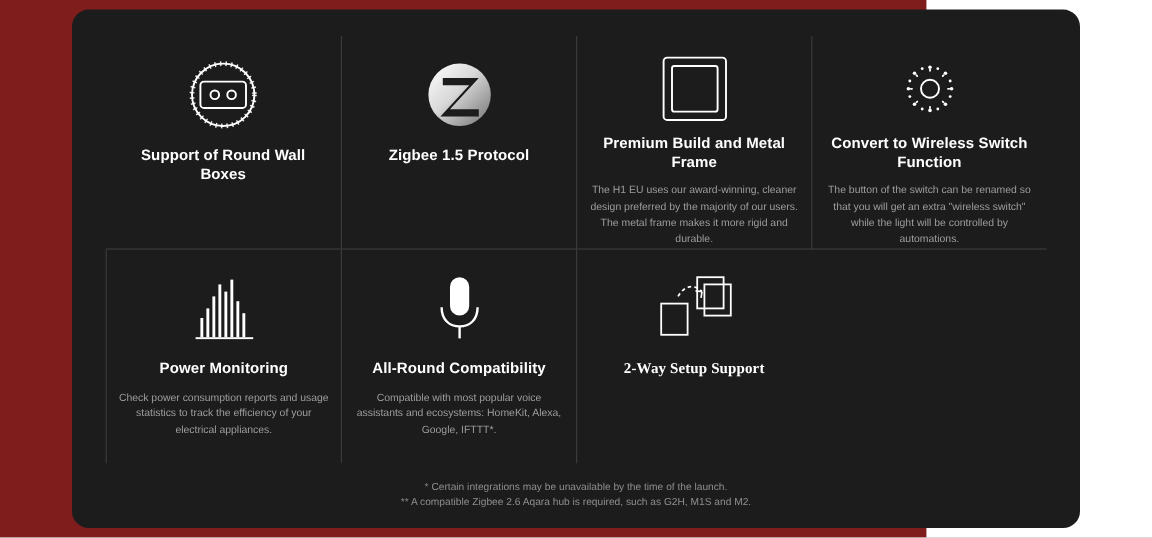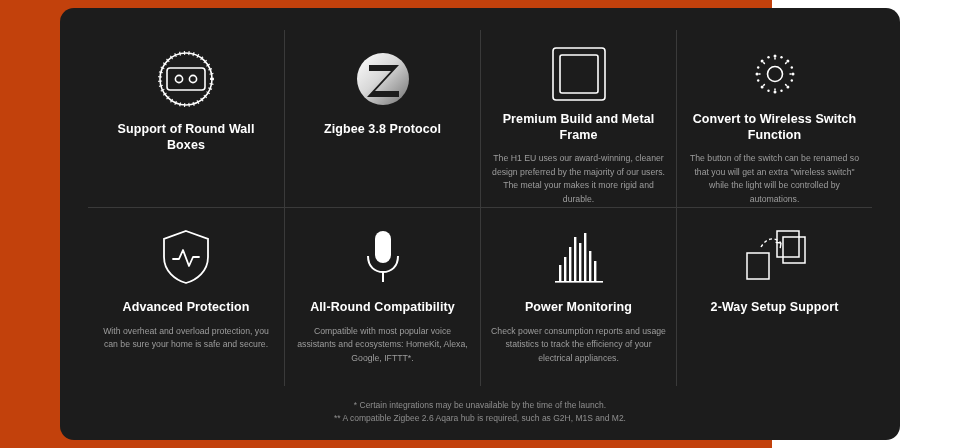--- a/index.html
+++ b/index.html
@@ -9,21 +9,21 @@
     width: 960px;
     height: 448px;
     overflow: hidden;
     font-family: "Liberation Sans", sans-serif;
   }
 
   .page {
     width: 772px;
     height: 448px;
     position: relative;
-    background: #c2410c;
+    background: #7f1d1d;
     box-sizing: border-box;
     padding: 8px 60px;
   }
 
   .panel {
     position: relative;
     width: 840px;
     height: 432px;
     background: #1c1c1c;
     border-radius: 14px;
@@ -67,20 +67,21 @@
     font-size: 12.5px;
     font-weight: bold;
     color: #ffffff;
     line-height: 1.25;
     margin-top: 6px;
     letter-spacing: 0.1px;
   }
 
   .cell-title.two-line {
     line-height: 1.25;
+    font-family: Liberation Serif, serif;
   }
 
   .cell-desc {
     font-size: 8.7px;
     color: #9d9d9d;
     line-height: 1.55;
     margin-top: 9px;
     max-width: 176px;
   }
 
@@ -125,32 +126,32 @@
               <linearGradient id="zg" x1="0" y1="0" x2="1" y2="1">
                 <stop offset="0%" stop-color="#ffffff"></stop>
                 <stop offset="45%" stop-color="#d8d8d8"></stop>
                 <stop offset="100%" stop-color="#707070"></stop>
               </linearGradient>
             </defs>
             <circle cx="38" cy="32" r="26" fill="url(#zg)"></circle>
             <path d="M24 18 H54 L30 44 H54 V50 H22 L46 24 H24 Z" fill="#1c1c1c"></path>
           </svg>
         </div>
-        <div class="cell-title">Zigbee 3.8 Protocol</div>
+        <div class="cell-title">Zigbee 1.5 Protocol</div>
       </div>
 
       <div class="cell bb bl">
         <div class="icon-wrap">
           <svg width="76" height="64" viewBox="0 0 76 64">
             <rect x="12" y="6" width="52" height="52" rx="3" fill="none" stroke="#ffffff" stroke-width="1.6"></rect>
             <rect x="19" y="13" width="38" height="38" rx="2" fill="none" stroke="#ffffff" stroke-width="1.6"></rect>
           </svg>
         </div>
         <div class="cell-title">Premium Build and Metal Frame</div>
-        <div class="cell-desc">The H1 EU uses our award-winning, cleaner design preferred by the majority of our users. The metal your makes it more rigid and durable.</div>
+        <div class="cell-desc">The H1 EU uses our award-winning, cleaner design preferred by the majority of our users. The metal frame makes it more rigid and durable.</div>
       </div>
 
       <div class="cell bb bl">
         <div class="icon-wrap">
           <svg width="76" height="64" viewBox="0 0 76 64">
             <circle cx="38" cy="32" r="7.5" fill="none" stroke="#ffffff" stroke-width="1.6"></circle>
             <g stroke="#ffffff" stroke-width="1.5" stroke-linecap="round" fill="none">
               <path d="M38 17 v-1"></path>
                 <path d="M48.6 21.4 l0.7 -0.7"></path>
               <path d="M53 32 h1"></path>
@@ -177,42 +178,20 @@
                 <circle cx="21.2" cy="38.5" r="1.2"></circle>
               <circle cx="21.2" cy="25.5" r="1.2"></circle>
                 <circle cx="31.5" cy="15.2" r="1.2"></circle>
             </g>
           </svg>
         </div>
         <div class="cell-title">Convert to Wireless Switch Function</div>
         <div class="cell-desc">The button of the switch can be renamed so that you will get an extra "wireless switch" while the light will be controlled by automations.</div>
       </div>
 
-      <div class="cell">
-        <div class="icon-wrap">
-          <svg width="76" height="64" viewBox="0 0 76 64">
-            <path d="M38 6 L60 14 V32 C60 46 49 55 38 58 C27 55 16 46 16 32 V14 Z" fill="none" stroke="#ffffff" stroke-width="1.8"></path>
-            <path d="M25 34 L31 34 L35 25 L41 41 L45 32 L51 32" fill="none" stroke="#ffffff" stroke-width="1.8" stroke-linejoin="round" stroke-linecap="round"></path>
-          </svg>
-        </div>
-        <div class="cell-title">Advanced Protection</div>
-        <div class="cell-desc">With overheat and overload protection, you can be sure your home is safe and secure.</div>
-      </div>
-
-      <div class="cell bl">
-        <div class="icon-wrap">
-          <svg width="76" height="64" viewBox="0 0 76 64">
-            <rect x="30" y="6" width="16" height="32" rx="8" fill="#ffffff"></rect>
-            <path d="M23 31 C23 42 30 47 38 47 C46 47 53 42 53 31" fill="none" stroke="#ffffff" stroke-width="2"></path>
-            <rect x="37" y="47" width="2" height="10" fill="#ffffff"></rect>
-          </svg>
-        </div>
-        <div class="cell-title">All-Round Compatibility</div>
-        <div class="cell-desc">Compatible with most popular voice assistants and ecosystems: HomeKit, Alexa, Google, IFTTT*.</div>
-      </div>
 
       <div class="cell bl">
         <div class="icon-wrap">
           <svg width="76" height="64" viewBox="0 0 76 64">
             <g fill="#ffffff">
               <rect x="18" y="40" width="2.4" height="16"></rect>
               <rect x="23" y="32" width="2.4" height="24"></rect>
               <rect x="28" y="22" width="2.4" height="34"></rect>
               <rect x="33" y="12" width="2.4" height="44"></rect>
               <rect x="38" y="18" width="2.4" height="38"></rect>
@@ -222,20 +201,32 @@
             </g>
             <rect x="14" y="56" width="48" height="1.6" fill="#ffffff"></rect>
           </svg>
         </div>
         <div class="cell-title">Power Monitoring</div>
         <div class="cell-desc">Check power consumption reports and usage statistics to track the efficiency of your electrical appliances.</div>
       </div>
 
       <div class="cell bl">
         <div class="icon-wrap">
+          <svg width="76" height="64" viewBox="0 0 76 64">
+            <rect x="30" y="6" width="16" height="32" rx="8" fill="#ffffff"></rect>
+            <path d="M23 31 C23 42 30 47 38 47 C46 47 53 42 53 31" fill="none" stroke="#ffffff" stroke-width="2"></path>
+            <rect x="37" y="47" width="2" height="10" fill="#ffffff"></rect>
+          </svg>
+        </div>
+        <div class="cell-title">All-Round Compatibility</div>
+        <div class="cell-desc">Compatible with most popular voice assistants and ecosystems: HomeKit, Alexa, Google, IFTTT*.</div>
+      </div>
+
+      <div class="cell bl">
+        <div class="icon-wrap">
           <svg width="88" height="64" viewBox="0 0 88 64">
             <rect x="46" y="6" width="22" height="26" fill="none" stroke="#ffffff" stroke-width="1.5"></rect>
             <rect x="52" y="12" width="22" height="26" fill="none" stroke="#ffffff" stroke-width="1.5"></rect>
             <rect x="16" y="28" width="22" height="26" fill="none" stroke="#ffffff" stroke-width="1.5"></rect>
             <path d="M30 22 C36 12 44 12 50 18" fill="none" stroke="#ffffff" stroke-width="1.4" stroke-dasharray="3 2.6"></path>
             <path d="M50 18 l-5.4 -0.6 M50 18 l-0.8 5.2" fill="none" stroke="#ffffff" stroke-width="1.4"></path>
           </svg>
         </div>
         <div class="cell-title two-line">
           <span>2-Way Setup Support</span><br>

